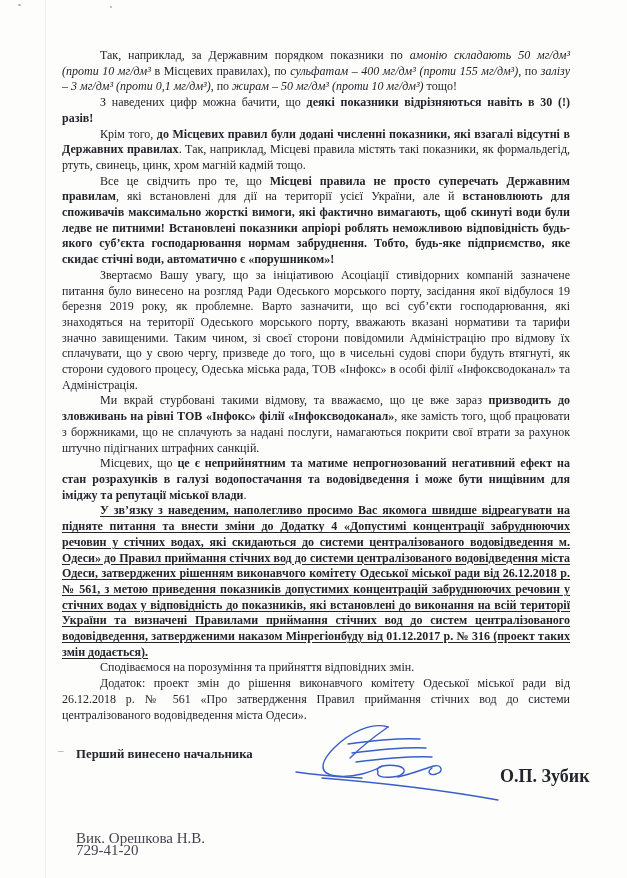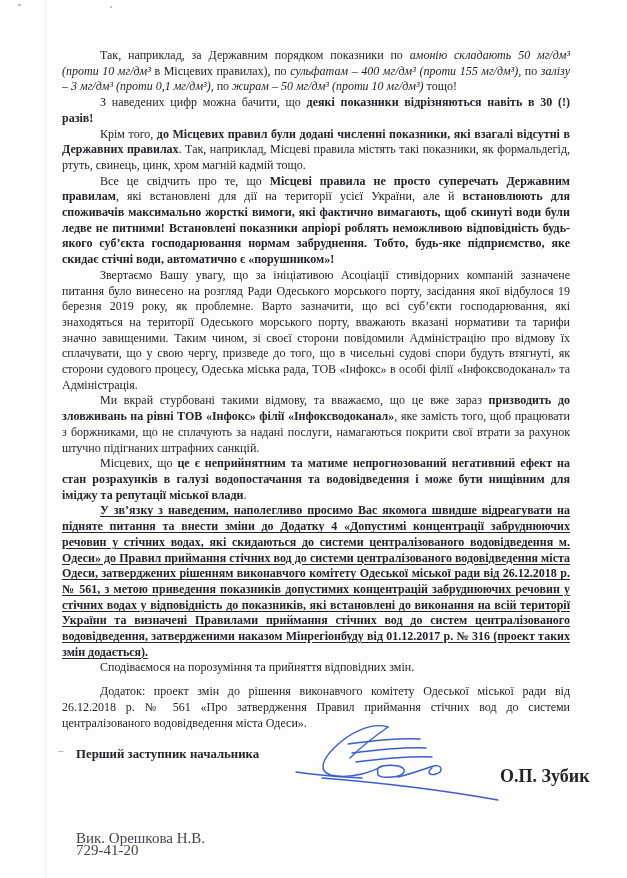--- a/index.html
+++ b/index.html
@@ -15,21 +15,21 @@
     position:absolute;left:45px;top:0;width:1px;height:100%;
     background:rgba(60,60,60,0.07);
   }
   .speck{position:absolute;background:rgba(80,80,80,0.45);border-radius:50%;}
   .doc-body{
     position:absolute;left:62px;top:48px;width:508px;
     font-size:12px;line-height:15.7px;
     text-align:justify;
   }
   .para{margin:0;text-indent:38px;}
-  .para.gap{margin-top:8px;}
+  .para.gap{margin-top:0;}
   .b{font-weight:bold;}
   .i{font-style:italic;}
   .u{text-decoration:underline;text-decoration-thickness:1px;text-underline-offset:2px;}
   .sign-dash{
     position:absolute;left:58px;top:744px;
     color:#8a8a90;font-size:11px;
   }
   .sign-block{
     position:absolute;left:76px;top:746px;width:300px;
     font-weight:bold;font-size:12.8px;line-height:17.5px;
@@ -64,21 +64,21 @@
       <p class="para"><span>Ми вкрай стурбовані такими відмову, та вважаємо, що це вже зараз </span><span class="b">призводить до зловживань на рівні ТОВ «Інфокс» філії «Інфоксводоканал»</span><span>, яке замість того, щоб працювати з боржниками, що не сплачують за надані послуги, намагаються покрити свої втрати за рахунок штучно підігнаних штрафних санкцій.</span></p>
       <p class="para"><span>Місцевих, що </span><span class="b">це є неприйнятним та матиме непрогнозований негативний ефект на стан розрахунків в галузі водопостачання та водовідведення і може бути нищівним для іміджу та репутації міської влади</span><span>.</span></p>
       <p class="para"><span class="b u">У зв’язку з наведеним, наполегливо просимо Вас якомога швидше відреагувати на підняте питання та внести зміни до Додатку 4 «Допустимі концентрації забруднюючих речовин у стічних водах, які скидаються до системи централізованого водовідведення м. Одеси» до Правил приймання стічних вод до системи централізованого водовідведення міста Одеси, затверджених рішенням виконавчого комітету Одеської міської ради від 26.12.2018 р. № 561, з метою приведення показників допустимих концентрацій забруднюючих речовин у стічних водах у відповідність до показників, які встановлені до виконання на всій території України та визначені Правилами приймання стічних вод до систем централізованого водовідведення, затвердженими наказом Мінрегіонбуду від 01.12.2017 р. № 316 (проект таких змін додається).</span></p>
       <p class="para"><span>Сподіваємося на порозуміння та прийняття відповідних змін.</span></p>
       <p class="para gap"><span>Додаток: проект змін до рішення виконавчого комітету Одеської міської ради від 26.12.2018 р. № 561 «Про затвердження Правил приймання стічних вод до системи централізованого водовідведення міста Одеси».</span></p>
     </div>
 
   <span class="sign-dash">–</span>
 
   <div class="sign-block">
-    <div>Перший заступник начальника</div>
+    <div>Перший винесено начальника</div>
   </div>
 
   <svg class="signature-svg" viewBox="0 0 212 88">
     <g fill="none" stroke-width="1.4" stroke-linecap="round" stroke="#3a5ec9">
       <path d="M96,7 C80,2 58,12 42,28 C28,42 26,54 44,56 C62,58 80,52 90,46"></path>
       <path d="M96,7 C86,14 70,26 58,38"></path>
       <path d="M56,24 C78,21 110,18 128,19"></path>
       <path d="M60,33 C84,30 114,27 134,28"></path>
       <path d="M64,42 C88,39 118,36 140,37"></path>
       <path d="M86,52 C82,46 96,44 106,46 C116,48 114,56 100,57 C90,58 84,56 86,52 Z"></path>

